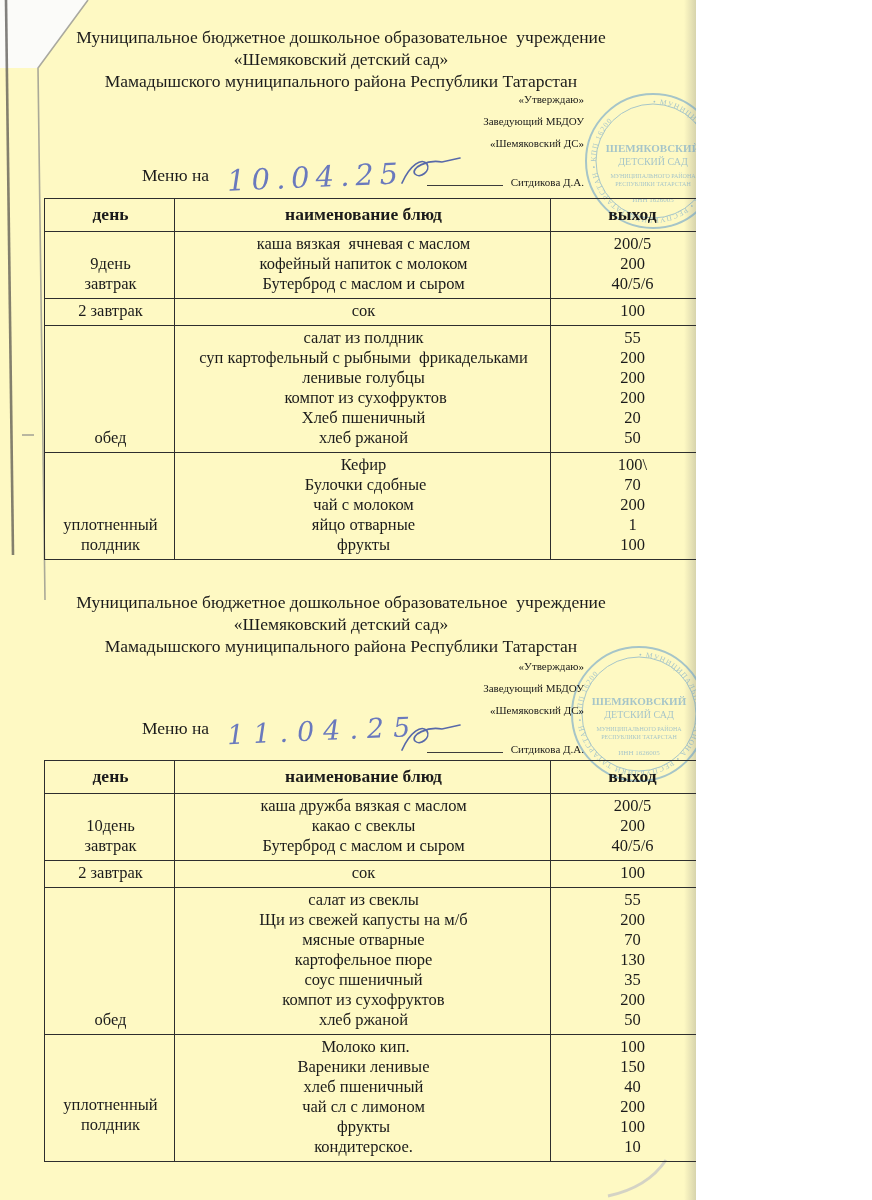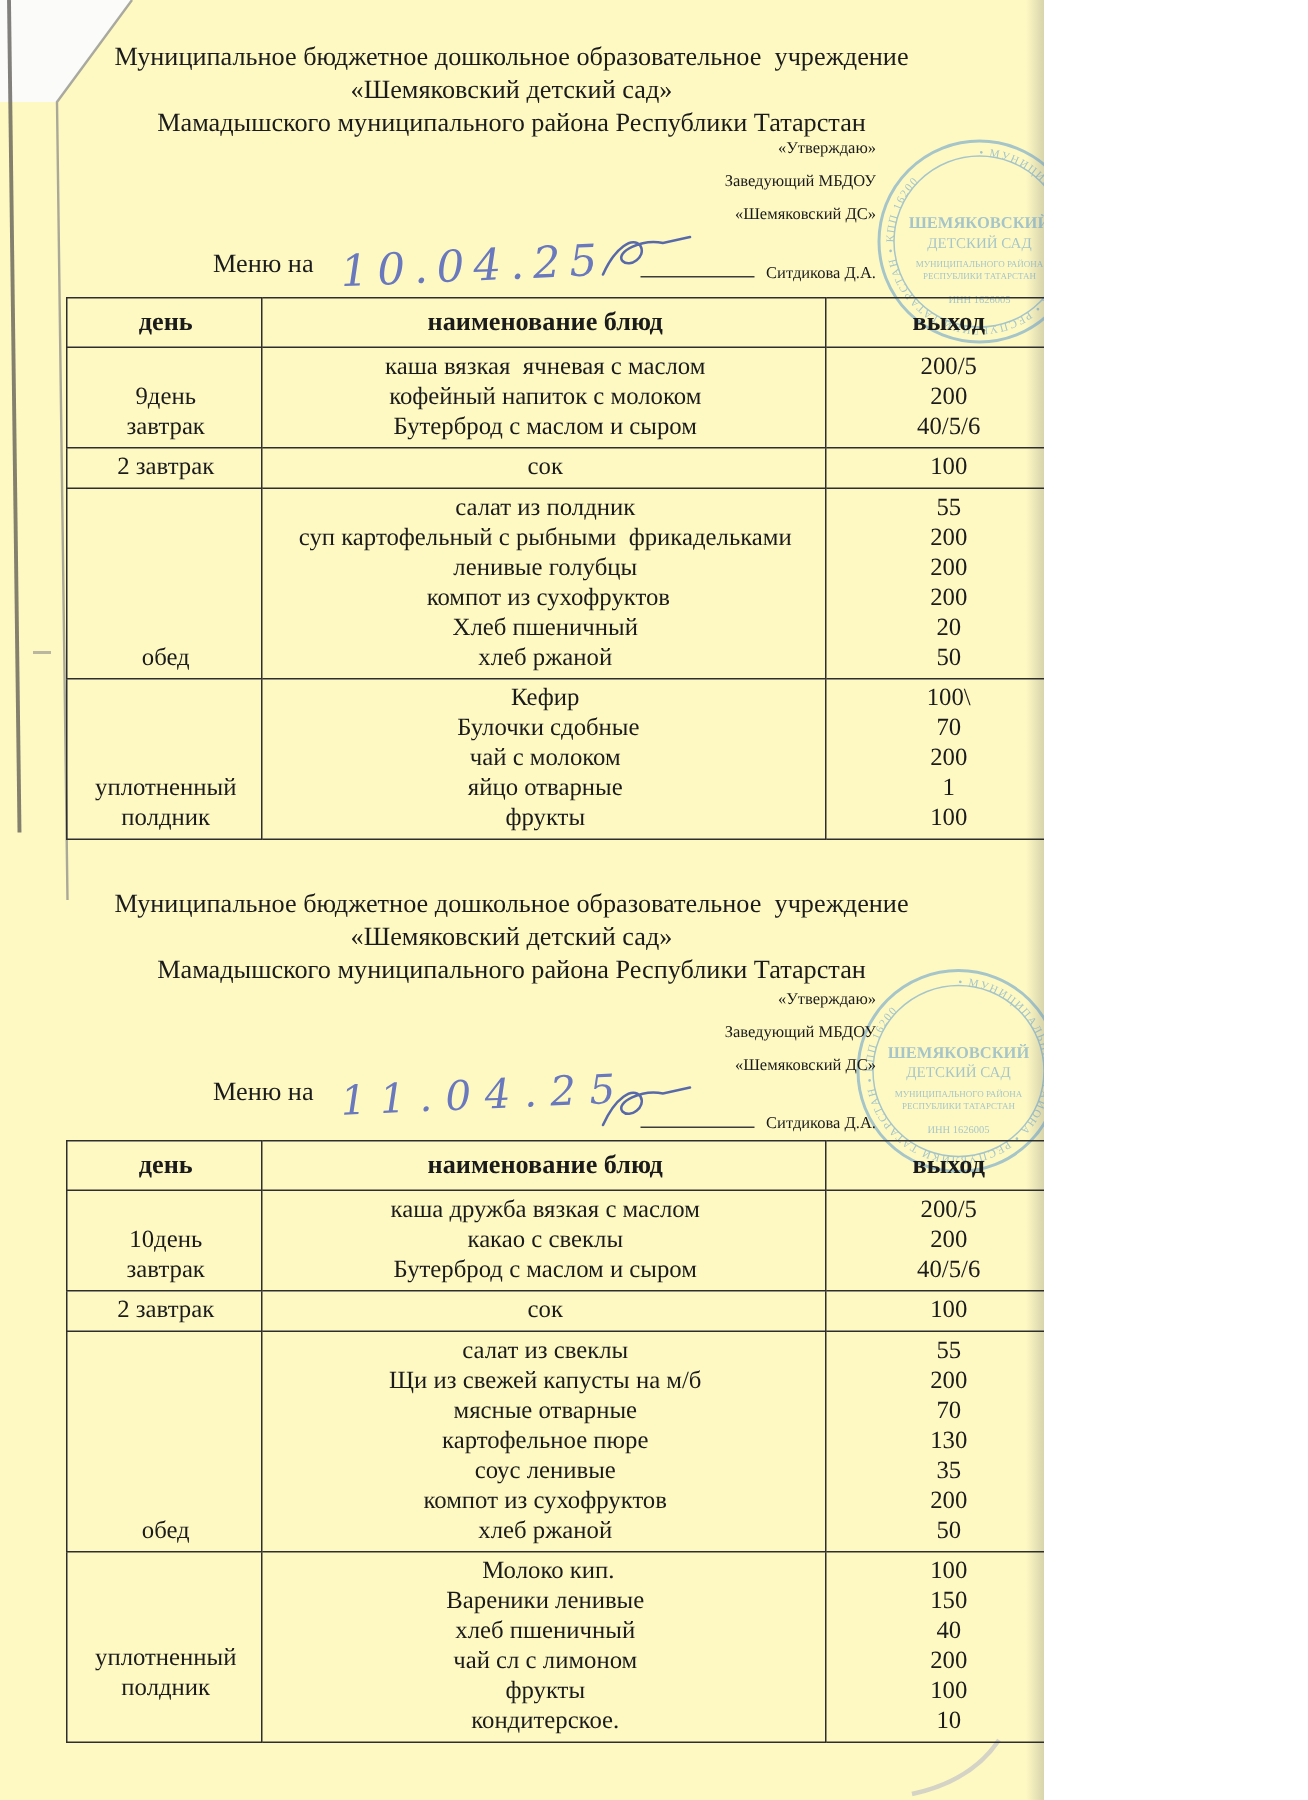--- a/index.html
+++ b/index.html
@@ -293,21 +293,21 @@
           </tr>
           <tr>
             <td class="day">
               <div>обед</div>
             </td>
             <td class="dishes">
               <div>салат из свеклы</div>
               <div>Щи из свежей капусты на м/б</div>
               <div>мясные отварные</div>
               <div>картофельное пюре</div>
-              <div>соус ленивые</div>
+              <div>соус пшеничный</div>
               <div>компот из сухофруктов</div>
               <div>хлеб ржаной</div>
             </td>
             <td class="out">
               <div>55</div>
               <div>200</div>
               <div>70</div>
               <div>130</div>
               <div>35</div>
               <div>200</div>

